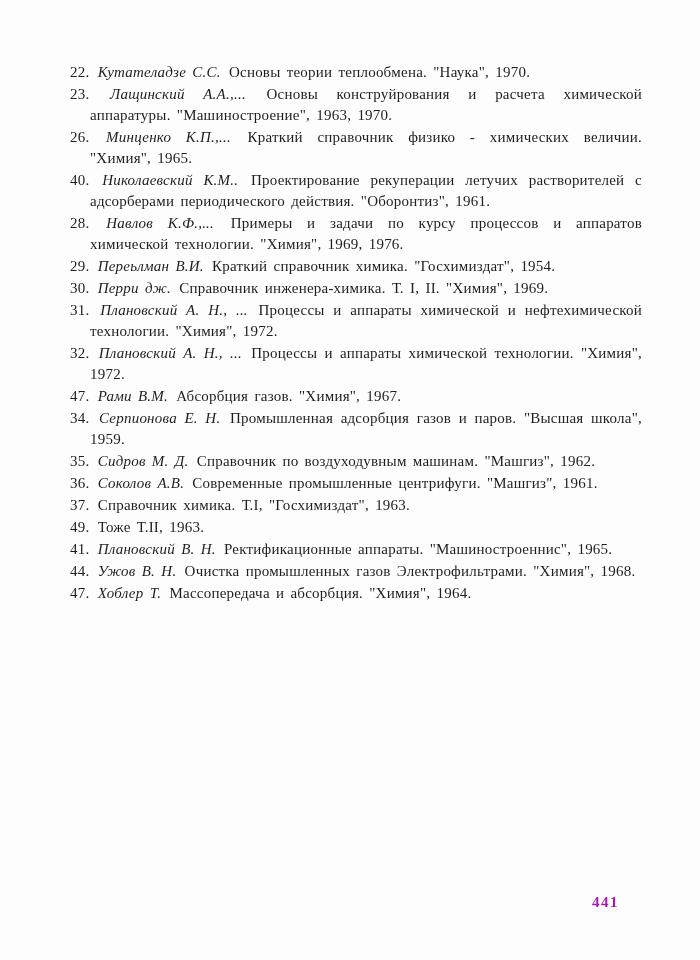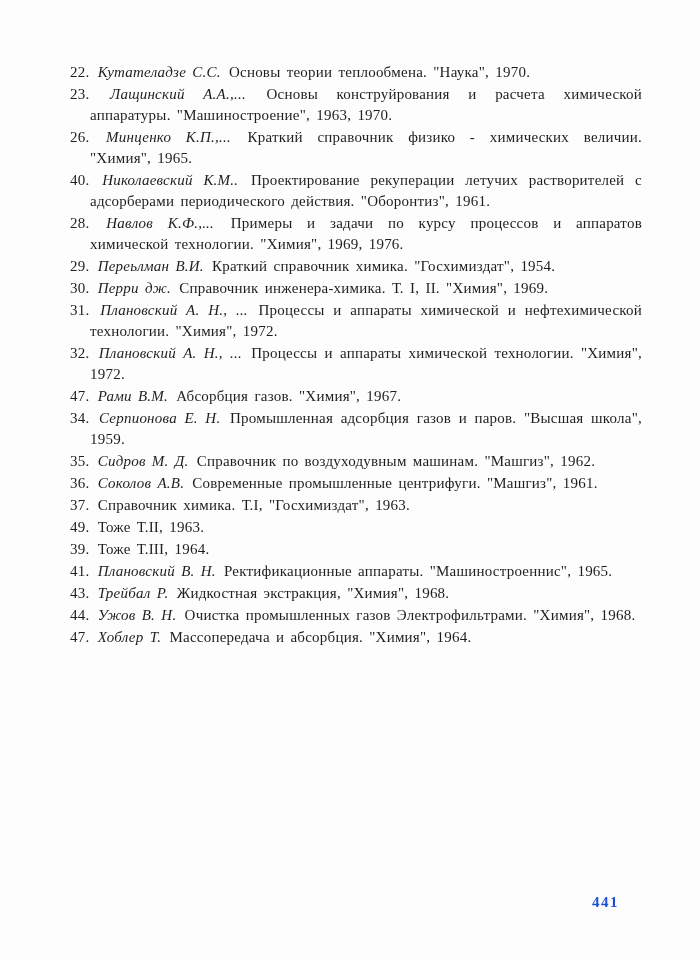--- a/index.html
+++ b/index.html
@@ -42,21 +42,21 @@
   .ref .text {
     font-style: normal;
   }
   .page-number {
     position: absolute;
     top: 894px;
     left: 592px;
     font-size: 15px;
     font-weight: bold;
     letter-spacing: 1.5px;
-    color: #1d4ed8;
+    color: #a21caf;
   }
 </style>
 </head>
 <body>
 
 <div class="page">
   <ol class="ref-list" id="ref-list">
   <li class="ref">
     <span class="num">22.</span>
     <span class="author">Кутателадзе С.С.</span>
@@ -142,39 +142,29 @@
     
     <span class="text">Справочник химика. Т.I, "Госхимиздат", 1963.</span>
   </li>
 
   <li class="ref">
     <span class="num">49.</span>
     
     <span class="text">Тоже Т.II, 1963.</span>
   </li>
 
-  <li class="ref">
-    <span class="num">39.</span>
-    
-    <span class="text">Тоже Т.III, 1964.</span>
-  </li>
 
 
   <li class="ref">
     <span class="num">41.</span>
     <span class="author">Плановский В. Н.</span>
     <span class="text">Ректификационные аппараты. "Машиностроеннис", 1965.</span>
   </li>
 
 
-  <li class="ref">
-    <span class="num">43.</span>
-    <span class="author">Трейбал Р.</span>
-    <span class="text">Жидкостная экстракция, "Химия", 1968.</span>
-  </li>
 
   <li class="ref">
     <span class="num">44.</span>
     <span class="author">Ужов В. Н.</span>
     <span class="text">Очистка промышленных газов Электрофильтрами. "Химия", 1968.</span>
   </li>
 
 
 
   <li class="ref">

